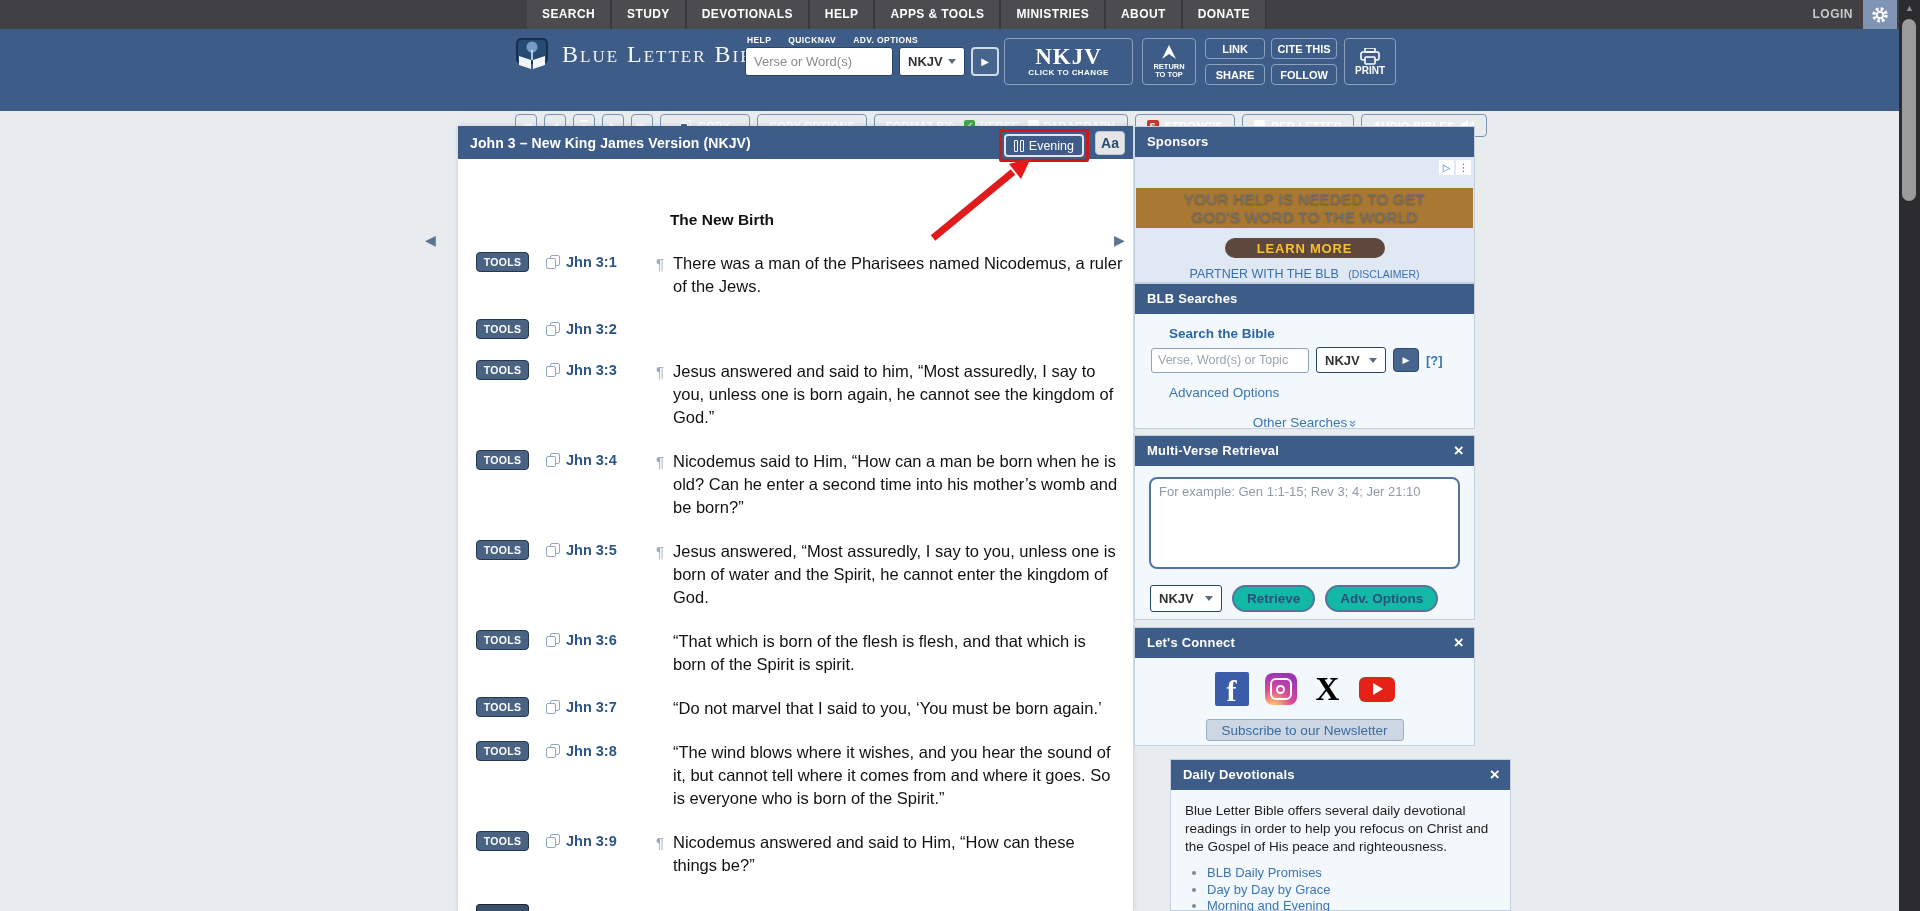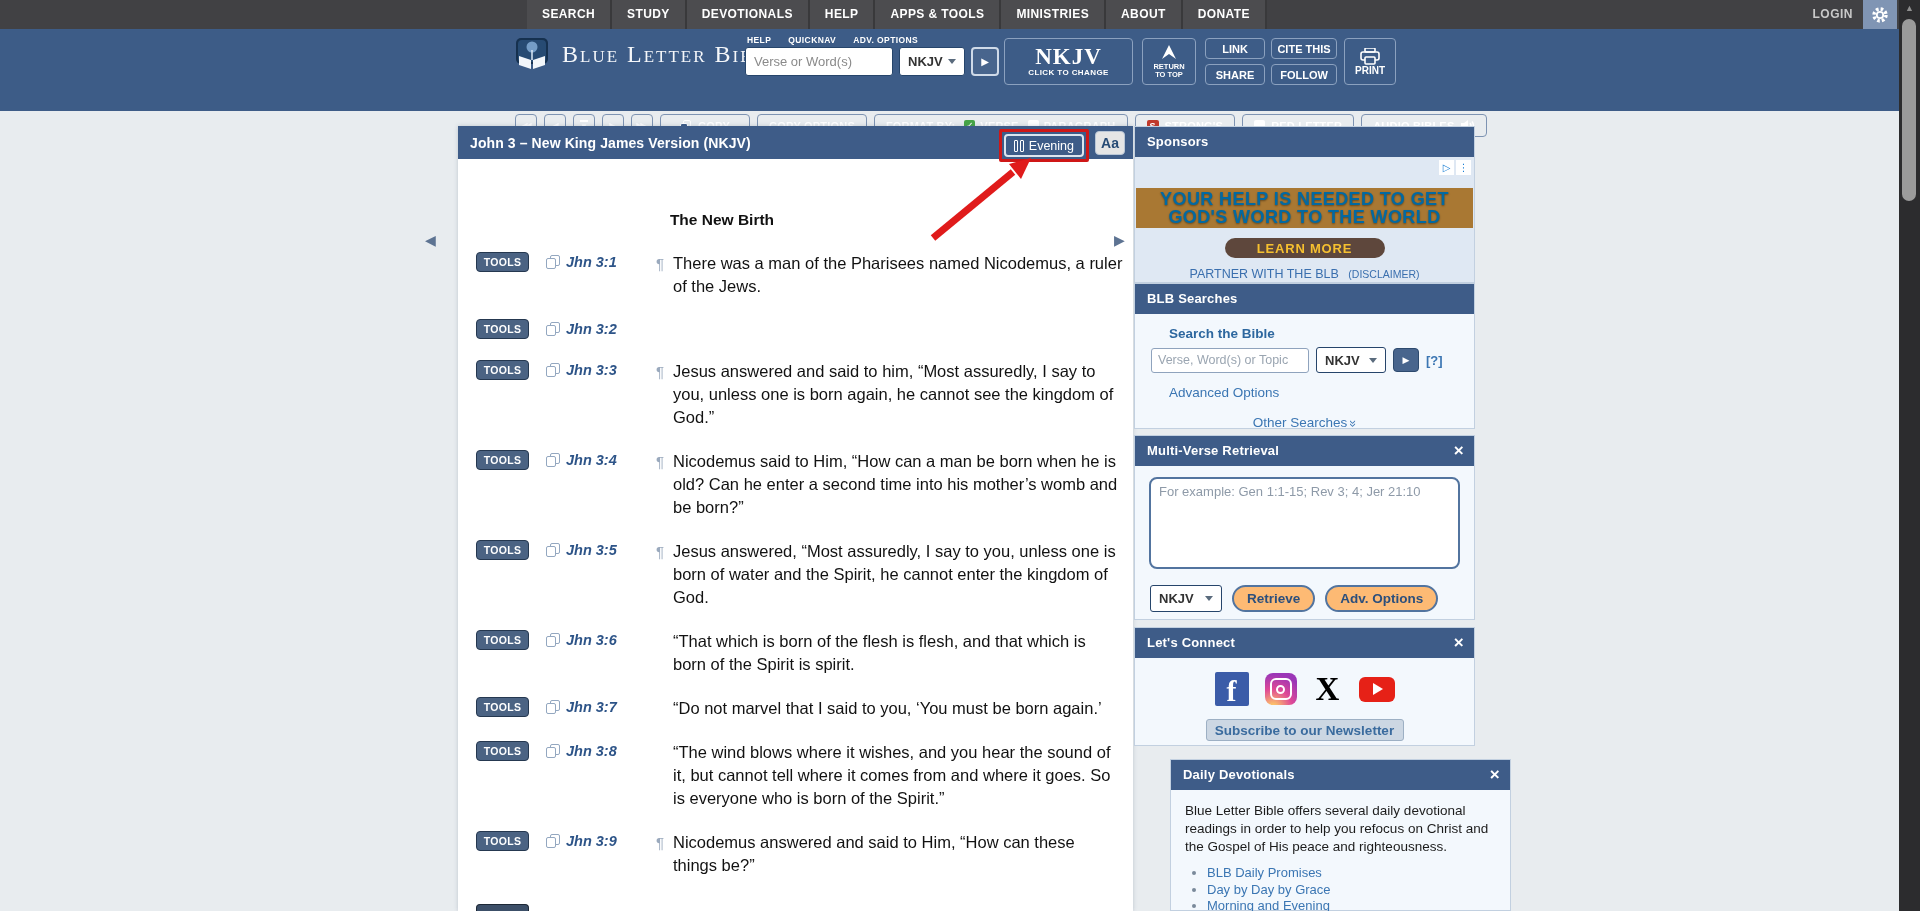--- a/index.html
+++ b/index.html
@@ -70,42 +70,42 @@
             color:#274b75; font-size:14px; font-weight:bold; display:flex; align-items:center; justify-content:center; cursor:pointer; }
   .section-heading { margin-top:52px; width:528px; text-align:center; font-size:15.5px; font-weight:bold; color:#111; }
   .verses { margin-top:23px; }
   .verse-row { display:flex; align-items:flex-start; margin-bottom:21px; }
   .tools-btn { margin-left:18px; width:53px; height:20px; flex:none; background:#4b6383; border:1px solid #253850; border-radius:4px;
                color:#fff; font-size:10.5px; font-weight:bold; letter-spacing:.3px; display:flex; align-items:center; justify-content:center; cursor:pointer; }
   .vcopy { margin-left:17px; margin-top:3px; position:relative; width:16px; height:15px; flex:none; cursor:pointer; }
   .vcopy i { position:absolute; border:1.5px solid #93a7c0; border-radius:2px; width:10px; height:11px; }
   .vcopy i.b { left:4px; top:0; }
   .vcopy i.f { left:0; top:3px; background:#fff; }
-  .vref { margin-left:4px; width:75px; flex:none; color:#2d5488; font-size:14.5px; font-weight:bold; line-height:20px; cursor:pointer; white-space:nowrap;font-style:italic; }
+  .vref { margin-left:4px; width:75px; flex:none; color:#2d5488; font-size:14.5px; font-weight:bold; line-height:20px; cursor:pointer; white-space:nowrap; }
   .vtext { margin-left:32px; width:450px; position:relative; font-size:16.5px; color:#121212; line-height:23px; }
   .pilcrow { position:absolute; left:-17px; top:0; color:#9aa9bd; font-size:15px; }
   .partial-tools { position:absolute; left:18px; bottom:0; width:53px; height:7px; background:#3c4f68; border:1px solid #1d2836; border-bottom:none; border-radius:4px 4px 0 0; }
   .chapter-arrow { position:absolute; top:232px; font-size:14px; color:#5d7392; cursor:pointer; z-index:4; }
   .chapter-arrow.prev { left:425px; }
   .chapter-arrow.next { left:1114px; }
 
   
   .side-section { position:absolute; left:1134px; width:341px; background:#f3f8fd; border:1px solid #c2d0e0; }
   .side-header { height:30px; background:#3e5c88; color:#fff; font-size:13px; font-weight:bold; line-height:30px; padding:0 12px; letter-spacing:.2px; position:relative; }
   .close-x { position:absolute; right:10px; top:0; line-height:30px; font-size:17px; font-weight:bold; cursor:pointer; }
   .sec-sponsors { top:126px; height:157px; background:#dfe8f3; }
   .ad { position:relative; margin:1px auto 0; width:337px; height:103px; overflow:hidden; cursor:pointer;
         background:
           radial-gradient(circle at 82% 55%, rgba(170,60,40,.55) 0 9%, rgba(150,90,50,.45) 10% 20%, transparent 21%),
           radial-gradient(circle at 20% 110%, #e3d5b8 0 40%, transparent 41%),
           radial-gradient(circle at 55% 140%, #cbb astray 0, transparent 0),
           linear-gradient(100deg, #c6b496 0%, #b3a184 45%, #a78f6f 70%, #9c7c55 100%); }
   .ad-band { position:absolute; left:0; top:30px; width:100%; height:40px; background:rgba(158,95,8,.82);
              display:flex; flex-direction:column; align-items:center; justify-content:center; }
-  .ad-band div { color:#0369a1; font-size:18px; font-weight:bold; letter-spacing:.4px; line-height:18px; text-shadow:0 1px 2px rgba(0,0,0,.4); white-space:nowrap; }
+  .ad-band div { color:#737373; font-size:15px; font-weight:normal; letter-spacing:.4px; line-height:18px; text-shadow:0 1px 2px rgba(0,0,0,.4); white-space:nowrap; }
   .ad-btn { position:absolute; left:50%; transform:translateX(-50%); bottom:3px; width:160px; height:20px; background:rgba(58,26,8,.78);
             border-radius:10px; color:#f6c02f; font-size:13px; font-weight:bold; letter-spacing:.8px; display:flex; align-items:center; justify-content:center; cursor:pointer; }
   .ad-corner { position:absolute; right:2px; top:2px; display:flex; gap:2px; }
   .ad-corner .ci { width:15px; height:15px; background:#fff; color:#1a7fd4; font-size:10px; display:flex; align-items:center; justify-content:center; cursor:pointer; }
   .partner-row { text-align:center; margin-top:6px; font-size:12.5px; color:#3a6fae; }
   .partner-row .disc { font-size:10.5px; margin-left:6px; }
   .sec-searches { top:283px; height:146px; }
   .search-label { margin:12px 0 6px 34px; color:#2d679f; font-size:13.5px; font-weight:bold; }
   .search-row { display:flex; align-items:center; margin-left:16px; gap:7px; }
   .ssearch { width:158px; height:25px; border:1px solid #8fa3bd; border-radius:3px; padding:0 6px; font-size:12.5px; color:#333; }
@@ -115,35 +115,35 @@
   .help-link { color:#3b76b3; font-size:13px; font-weight:bold; cursor:pointer; }
   .adv-link { margin:12px 0 0 34px; color:#3b76b3; font-size:13.5px; cursor:pointer; }
   .other-link { margin-top:15px; text-align:center; color:#3b76b3; font-size:13.5px; cursor:pointer; }
   .chev-dbl { display:inline-block; transform:rotate(90deg); font-size:13px; letter-spacing:-2px; }
   .sec-multiverse { top:435px; height:185px; }
   .mv-area { display:block; margin:11px auto 8px; width:311px; height:92px; border:2px solid #52749f; border-radius:8px; padding:5px 8px;
              font-family:"Liberation Sans", sans-serif; font-size:13px; color:#333; resize:none; }
   .mv-area::placeholder { color:#8e9aa8; }
   .mv-row { display:flex; align-items:center; gap:10px; margin:16px 0 0 15px; }
   .mv-version { width:72px; height:27px; }
-  .pill-btn { height:27px; background:#fdba74; border:2px solid #52749f; border-radius:14px; color:#2c4f7c; font-size:13.5px; font-weight:bold;
+  .pill-btn { height:27px; background:#14b8a6; border:2px solid #52749f; border-radius:14px; color:#2c4f7c; font-size:13.5px; font-weight:bold;
               display:flex; align-items:center; justify-content:center; padding:0 13px; cursor:pointer; }
   .sec-connect { top:627px; height:119px; }
   .social-row { display:flex; justify-content:center; align-items:center; gap:16px; margin-top:14px; }
   .fb-ico { width:34px; height:34px; background:#3b5ca8; border-radius:2px; color:#fff; font-family:"Liberation Serif", serif;
             font-size:30px; font-weight:bold; display:flex; align-items:flex-end; justify-content:center; line-height:30px; cursor:pointer; overflow:hidden; }
   .ig-ico { width:32px; height:32px; border-radius:8px; background:radial-gradient(circle at 25% 110%, #fdc468 8%, #df4996 45%, #9b36b7 80%);
             display:flex; align-items:center; justify-content:center; cursor:pointer; position:relative; }
   .ig-ico .ring { width:22px; height:22px; border:2.5px solid #fff; border-radius:6px; display:flex; align-items:center; justify-content:center; }
   .ig-ico .lens { width:9px; height:9px; border:2.5px solid #fff; border-radius:50%; }
   .x-ico { width:30px; height:30px; color:#000; font-size:33px; font-weight:bold; display:flex; align-items:center; justify-content:center; cursor:pointer; font-family:"Liberation Serif", serif; }
   .yt-ico { width:36px; height:25px; background:#e62117; border-radius:6px; display:flex; align-items:center; justify-content:center; cursor:pointer; }
   .yt-ico .tri { width:0; height:0; border-left:10px solid #fff; border-top:6px solid transparent; border-bottom:6px solid transparent; margin-left:2px; }
   .subscribe-btn { margin:13px auto 12px; width:198px; height:22px; background:#ccd7e3; border:1px solid #9db0c4; border-radius:3px;
-                   color:#3a6b9e; font-size:13.5px; font-weight:bold; display:flex; align-items:center; justify-content:center; cursor:pointer; }
+                   color:#3a6b9e; font-size:13.5px; font-weight:normal; display:flex; align-items:center; justify-content:center; cursor:pointer; }
   .sec-devotionals { top:759px; height:152px;margin-left:36px; }
   .dev-text { margin:12px 14px 0; font-size:13.5px; color:#1c1c1c; line-height:18px; }
   .dev-links { margin:9px 0 0 36px; list-style:disc; color:#7a8a9a; }
   .dev-links li { font-size:13px; line-height:16.5px; }
   .dev-links li span { color:#3b76b3; cursor:pointer; }
 
   
   .scrollbar { position:absolute; right:0; top:0; width:21px; height:911px; background:#2c2c2e; z-index:10; }
   .scroll-up { position:absolute; top:3px; left:0; width:21px; text-align:center; color:#8f8f8f; font-size:9px; cursor:pointer; }
   .scroll-thumb { position:absolute; top:19px; left:3px; width:14px; height:182px; background:#9b9b9b; border-radius:7px; cursor:grab; }

